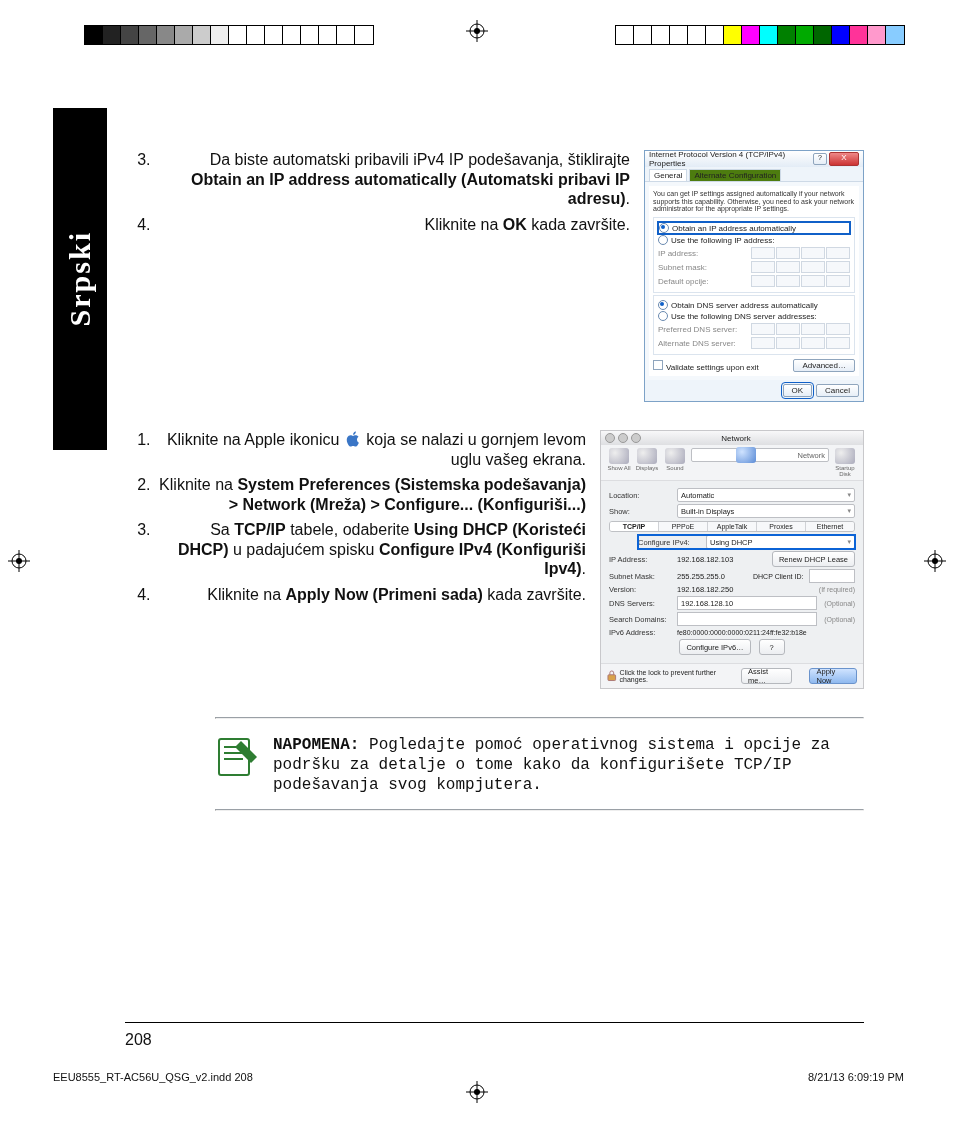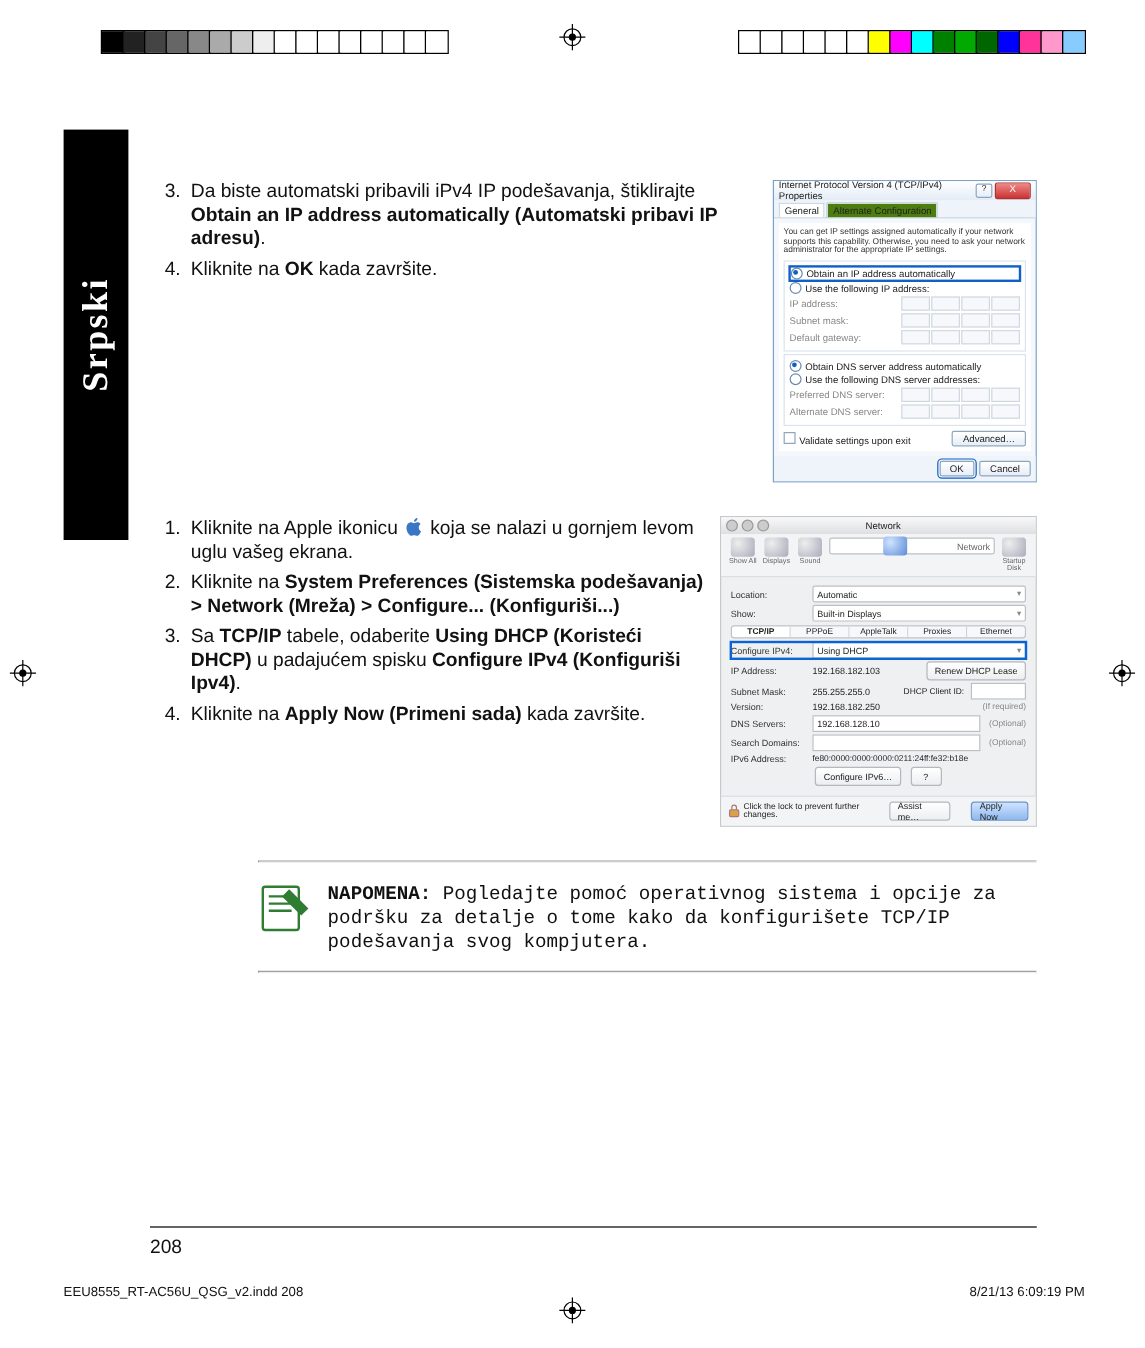--- a/index.html
+++ b/index.html
@@ -16,21 +16,21 @@
   .cm-ml{top:550px;left:8px}
   .cm-mr{top:550px;right:8px}
   
   .sidetab{position:absolute;left:53px;top:108px;width:54px;height:342px;background:#000;color:#fff;display:flex;align-items:center;justify-content:center;}
   .sidetab span{font-family:"Georgia","Times New Roman",serif;font-size:30px;font-weight:bold;letter-spacing:2px;writing-mode:vertical-rl;transform:rotate(180deg);}
   
   .content{position:absolute;left:125px;top:150px;right:90px;}
   .row{display:flex;gap:14px;margin-bottom:28px;}
   .textcol{flex:1;}
   ol.steps{margin:0;padding-left:30px;font-size:16px;line-height:1.22;}
-  ol.steps li{margin:0 0 6px 0;padding-left:4px;}
+  ol.steps li{margin:0 0 6px 0;padding-left:4px;text-align:right;}
   .subhead{font-weight:bold;font-size:15px;margin:10px 0 8px 30px;letter-spacing:.5px;}
   .apple{display:inline-block;width:18px;height:18px;vertical-align:-3px;}
   
   .winbox{width:218px;border:1px solid #7da2c7;background:#f4f8fc;font-size:8px;color:#222;}
   .winbox .titlebar{height:16px;background:linear-gradient(#fff,#e3ecf6);display:flex;align-items:center;justify-content:space-between;padding:0 4px;font-size:8px;}
   .winbox .titlebar .xbtn{width:28px;height:12px;border:1px solid #a33;background:linear-gradient(#e88,#c33);color:#fff;font-size:8px;text-align:center;line-height:10px;border-radius:2px;}
   .winbox .tabs{display:flex;gap:2px;padding:2px 4px 0;background:#eef4fa;border-bottom:1px solid #cdd9e6;}
   .winbox .tabs .tab{padding:1px 4px;border:1px solid #cdd9e6;border-bottom:none;background:#fff;font-size:8px;}
   .winbox .body{background:#fff;margin:4px;padding:4px;}
   .winbox .helptext{font-size:7px;color:#333;line-height:1.1;margin-bottom:4px;}
@@ -56,21 +56,21 @@
   .macbox .tool.sel .ticon{background:radial-gradient(circle at 30% 30%,#cfe3ff,#5a8bd6);}
   .macbox .body{padding:5px 8px 6px;}
   .macbox .frow{display:flex;align-items:center;gap:4px;margin:2px 0;font-size:7.5px;}
   .macbox .lbl{width:64px;text-align:left;color:#333;}
   .macbox .sel,.macbox .val,.macbox .inp{height:12px;border:1px solid #bdbfc4;background:#fff;font-size:7.5px;padding:0 3px;display:flex;align-items:center;}
   .macbox .sel{flex:1;justify-content:space-between;border-radius:2px;}
   .macbox .tabs2{display:flex;border:1px solid #bfc1c5;border-radius:3px;overflow:hidden;margin:3px 0;}
   .macbox .tabs2 .t{flex:1;text-align:center;padding:1px 0;font-size:7px;border-right:1px solid #d0d2d6;background:#f7f8fa;}
   .macbox .tabs2 .t.on{background:#fff;font-weight:bold;}
   .macbox .tabs2 .t:last-child{border-right:none;}
-  .macbox .hl{outline:2px solid #0b63d6;outline-offset:-1px;}
+  .macbox .hl{outline:2px solid #0b63d6;outline-offset:-1px;margin-left:29px;}
   .macbox .btn{border:1px solid #b5b8bd;border-radius:3px;background:linear-gradient(#fff,#eceef1);padding:0 6px;height:14px;font-size:7.5px;display:inline-flex;align-items:center;}
   .macbox .btn.def{background:linear-gradient(#cfe3ff,#8fb9ef);border-color:#6a93cc;}
   .macbox .footer{display:flex;align-items:center;justify-content:space-between;border-top:1px solid #dcdde0;padding:4px 6px;background:#f3f4f6;}
   .macbox .lock{width:10px;height:12px;display:inline-block;margin-right:3px;}
   .opt{color:#888;font-size:7px;}
   
   .hr{border-top:1px solid #9aa0a6;margin:0;}
   .note{display:flex;gap:14px;margin:16px 0 0 90px;font-size:16px;line-height:1.25;font-family:Liberation Mono, monospace;}
   .note .icon{width:44px;height:44px;flex:none;}
   
@@ -201,21 +201,21 @@
           <div class="fieldrow">
                 <span>Subnet mask:</span>
                 <span class="ipboxes">
                   <span class="oct"></span>
                   <span class="oct"></span>
                   <span class="oct"></span>
                   <span class="oct"></span>
                 </span>
               </div>
           <div class="fieldrow">
-                <span>Default gateway:</span>
+                <span>Default opcije:</span>
                 <span class="ipboxes">
                   <span class="oct"></span>
                   <span class="oct"></span>
                   <span class="oct"></span>
                   <span class="oct"></span>
                 </span>
               </div>
         </fieldset>
         <fieldset>
           <div class="radiorow">

